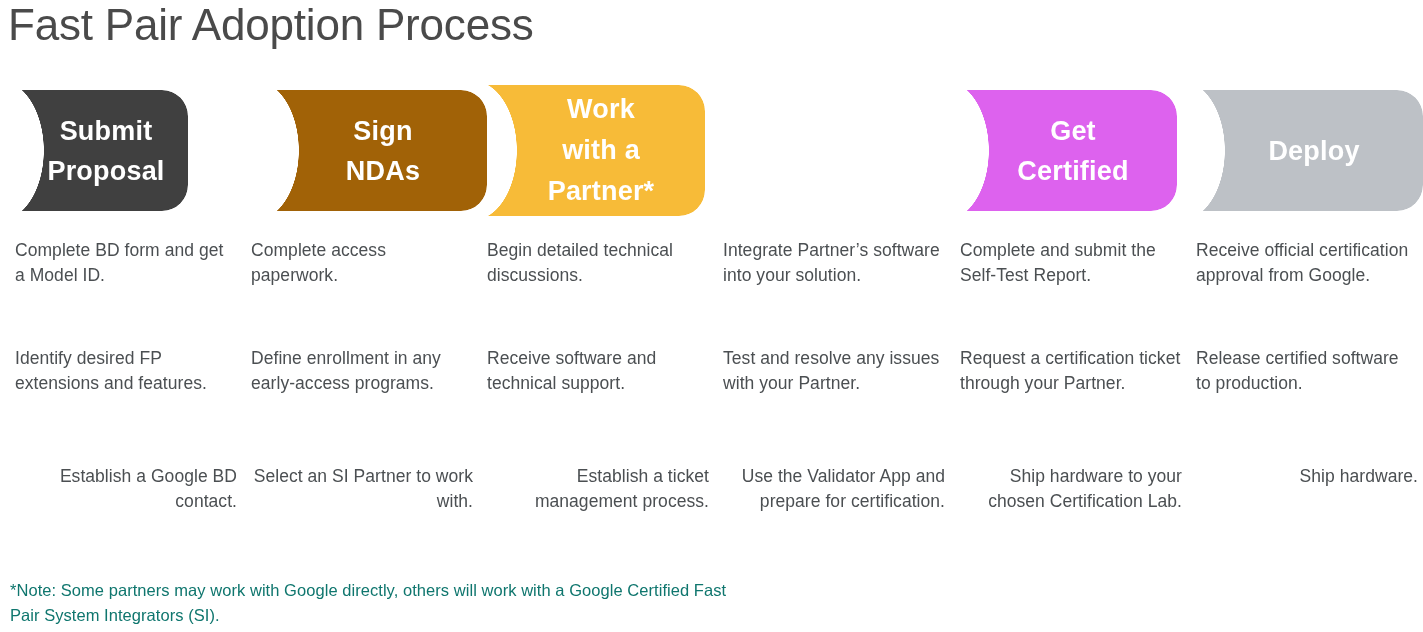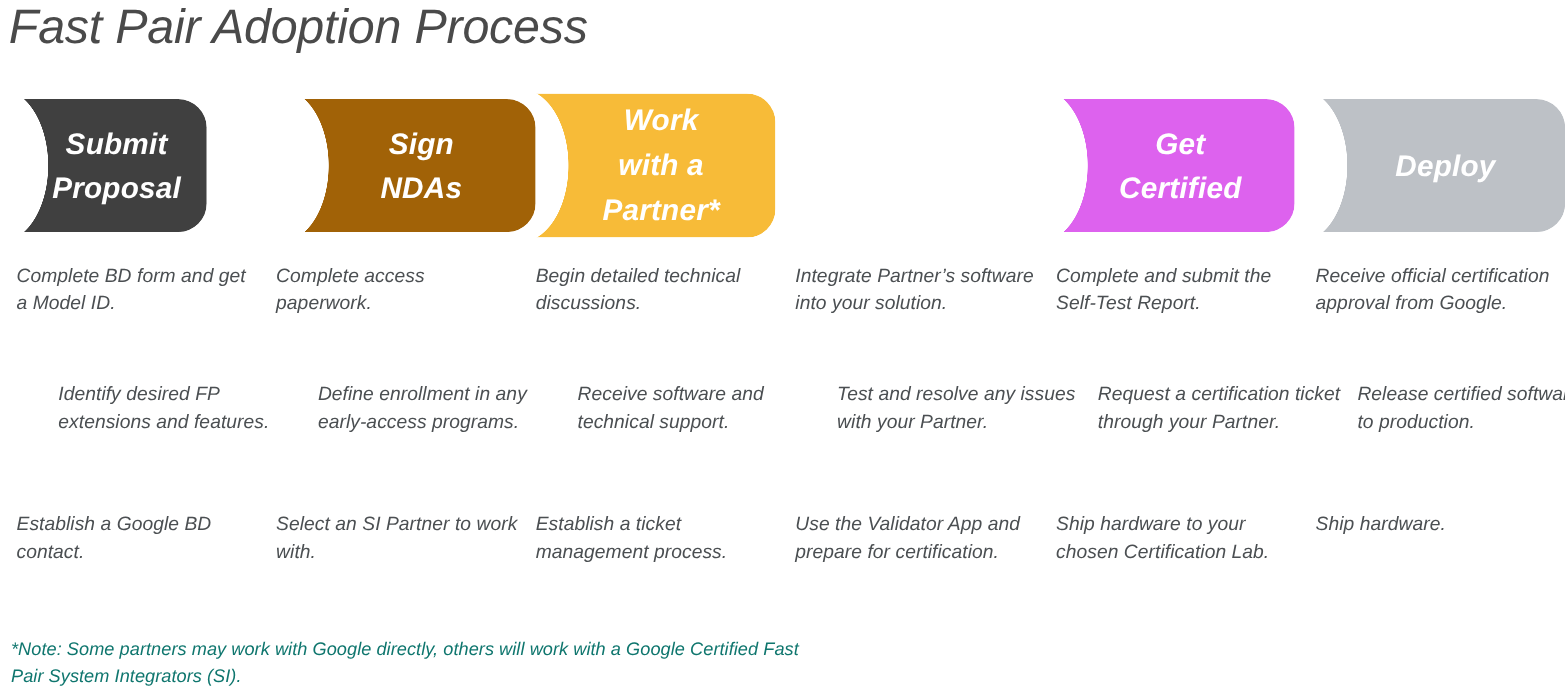--- a/index.html
+++ b/index.html
@@ -1,15 +1,15 @@
 <!DOCTYPE html>
 <html><head>
 <meta charset="utf-8">
 <style>
-  * { box-sizing: border-box; margin: 0; padding: 0; font-style: italic; }
+  * { box-sizing: border-box; margin: 0; padding: 0; }
 
   html, body {
     width: 1423px;
     height: 632px;
     background: #ffffff;
     font-family: "Liberation Sans", sans-serif;
     overflow: hidden;
   }
 
   #page {
@@ -95,22 +95,22 @@
 
   .col-item {
     font-size: 17.5px;
     line-height: 25px;
     color: #4b4f52;
     font-weight: 400;
     letter-spacing: 0.05px;
   }
 
   .col-item.row-0 { position: absolute; top: 0px;   width: 222px; }
-  .col-item.row-1 { position: absolute; top: 108px; width: 222px; margin-left: 38px; }
-  .col-item.row-2 { position: absolute; top: 226px; width: 222px; }
+  .col-item.row-1 { position: absolute; top: 108px; width: 222px; }
+  .col-item.row-2 { position: absolute; top: 226px; width: 222px; text-align: right; }
 
   
   #footnote {
     position: absolute;
     left: 10px;
     top: 578px;
     width: 720px;
     font-size: 16.5px;
     line-height: 25px;
     color: #0f766e;

